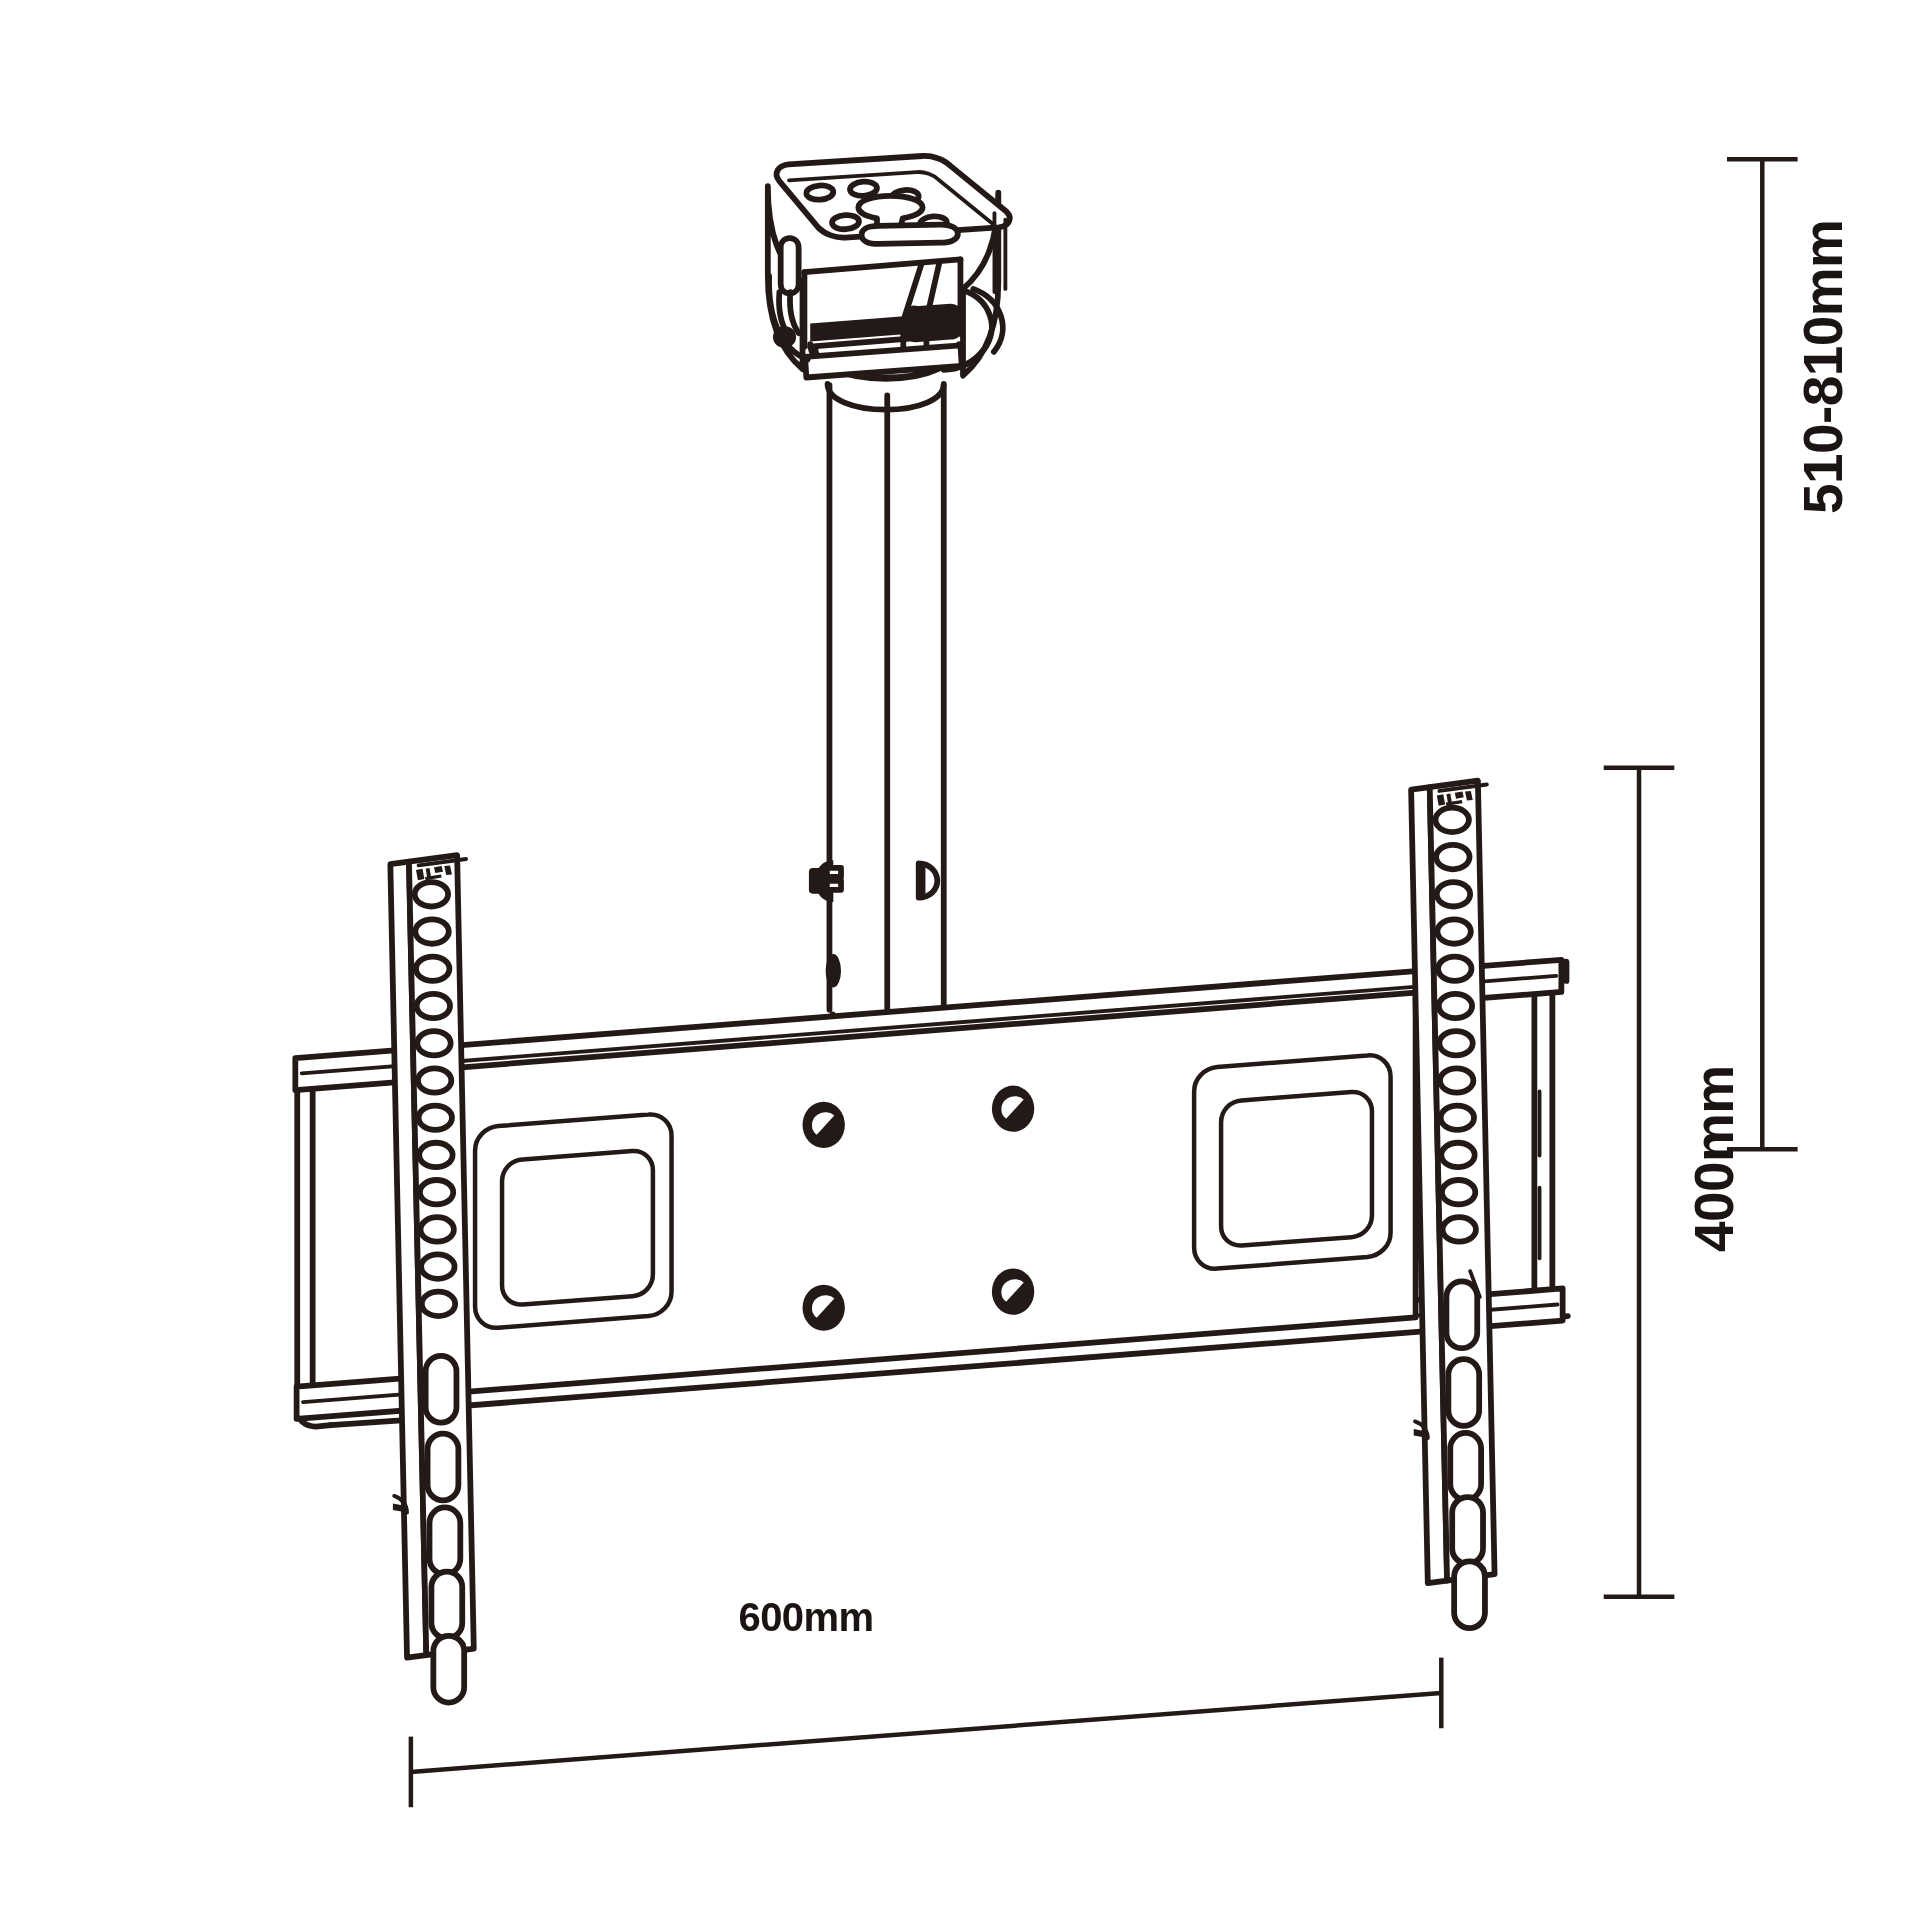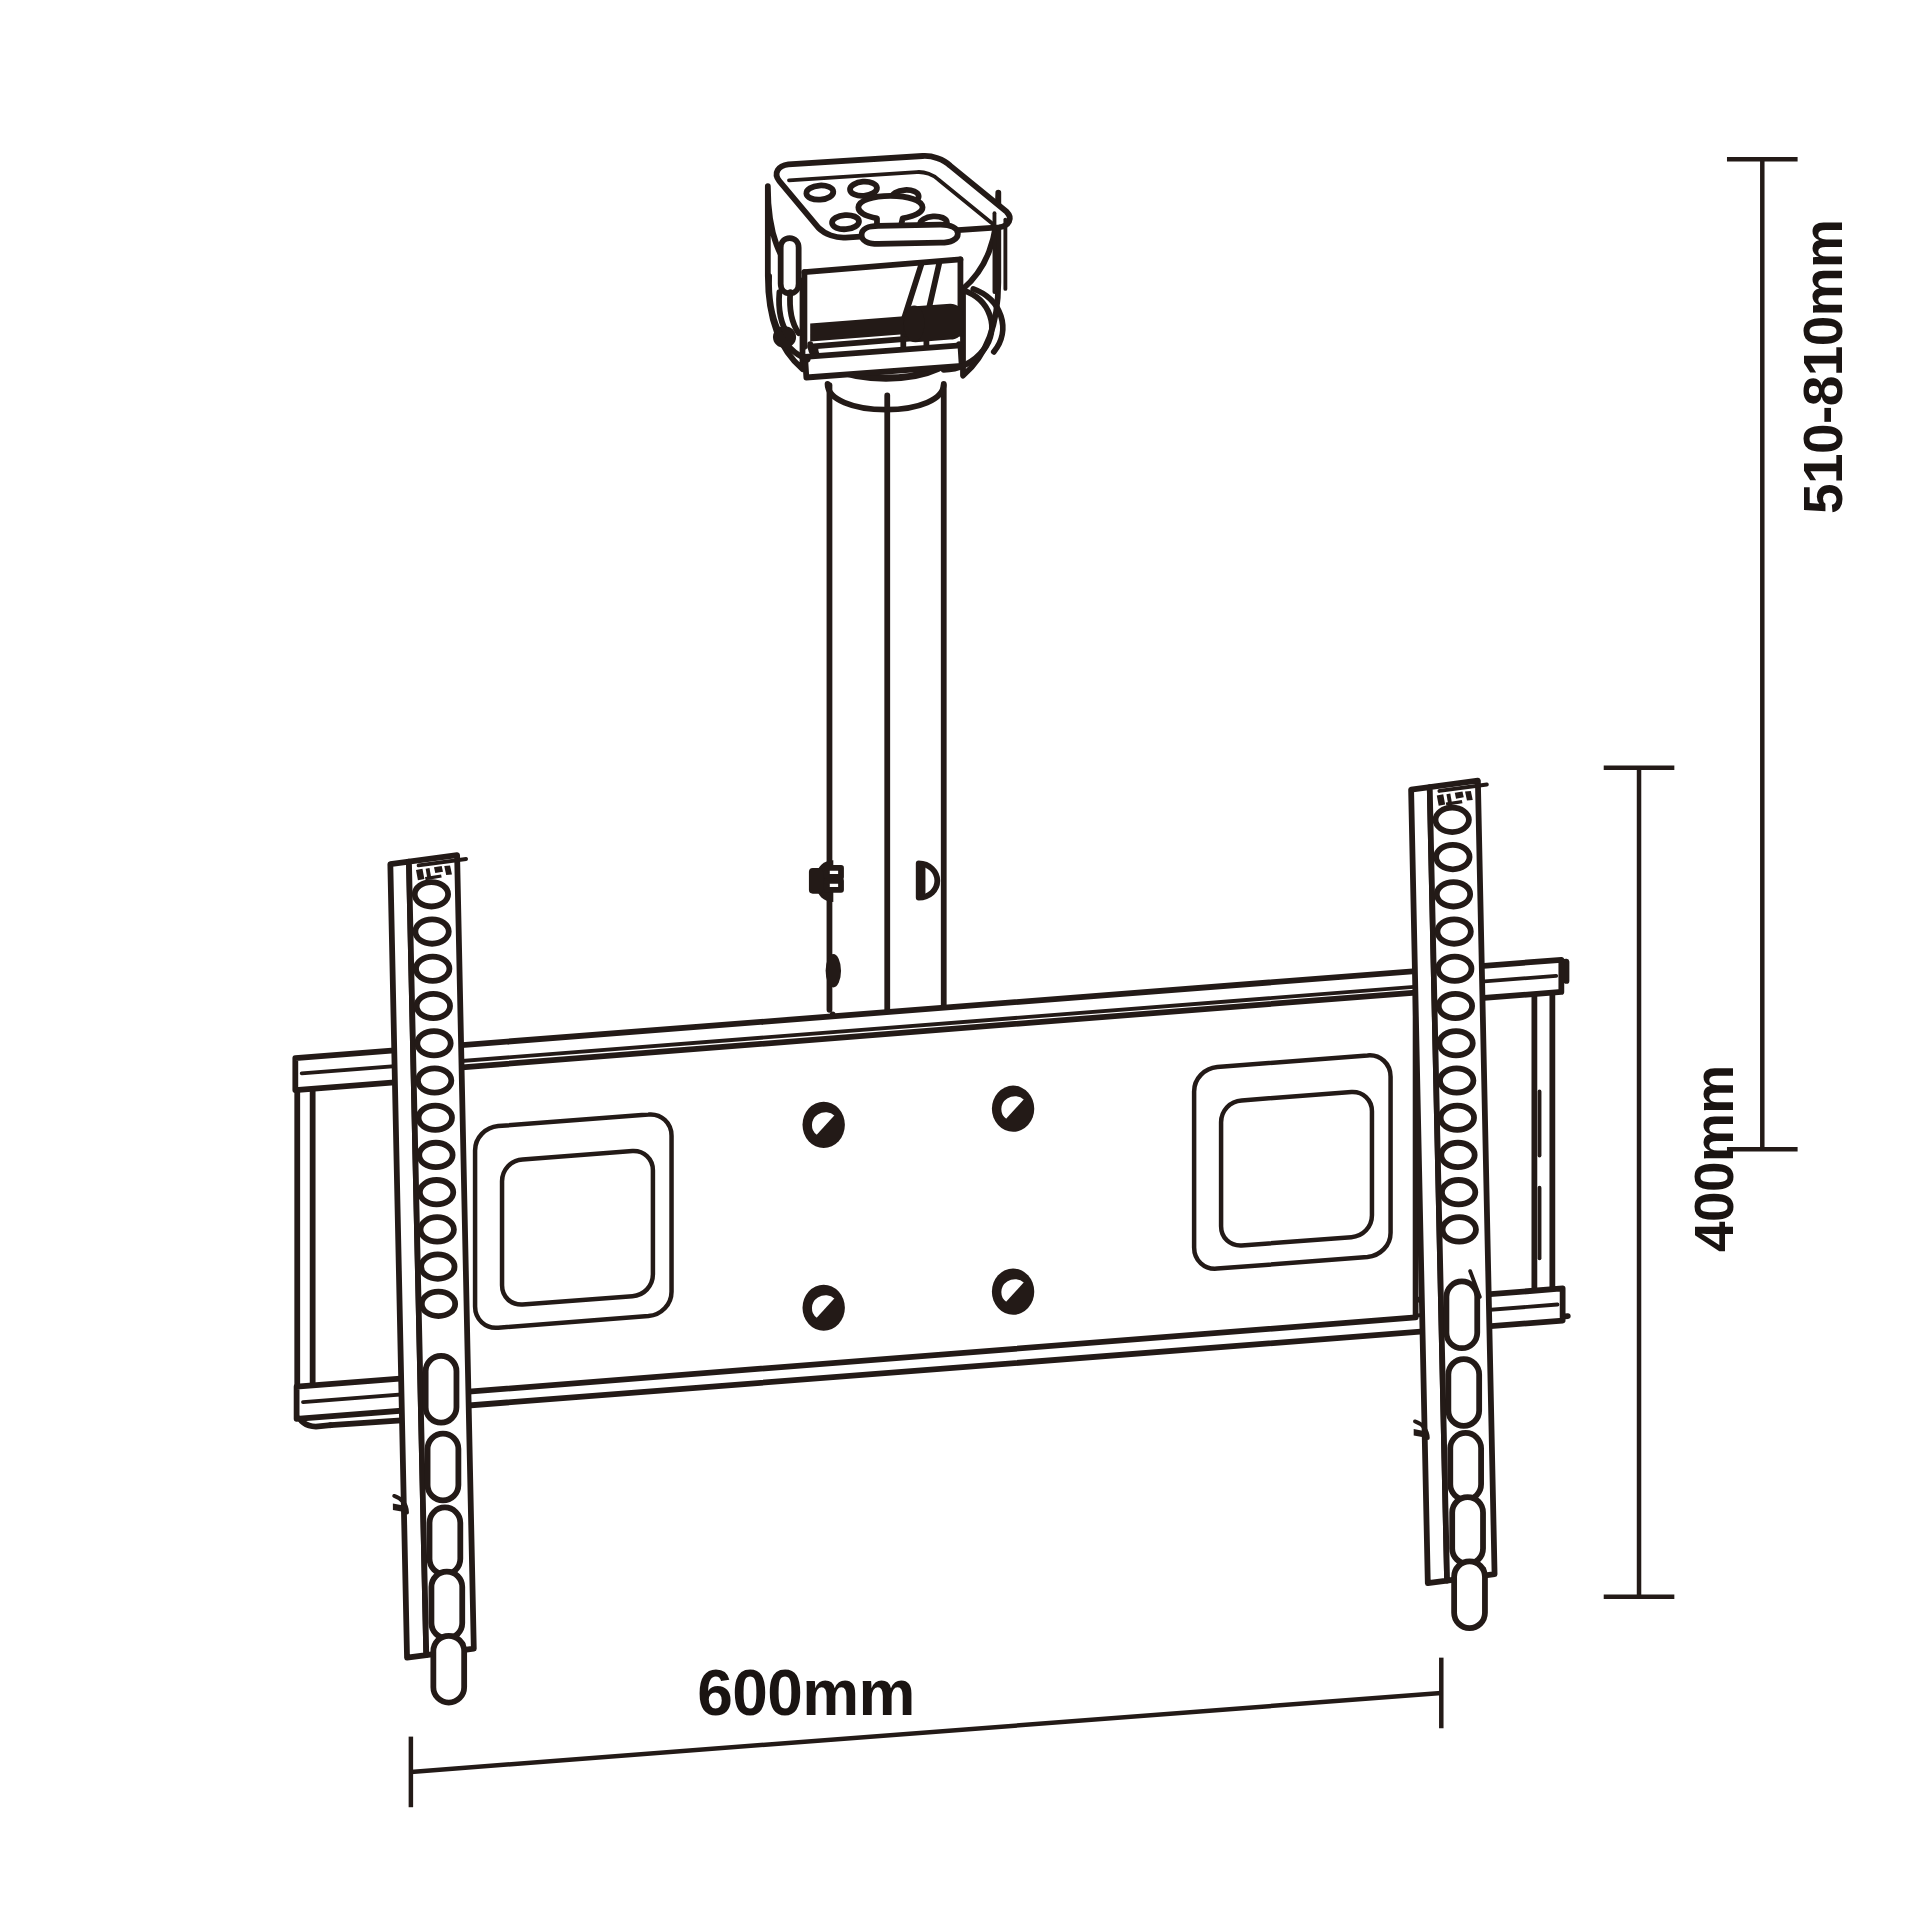--- a/index.html
+++ b/index.html
@@ -43,22 +43,22 @@
   }
   #label-400 {
     left: 1682px;
     top: 1252px;
     font-size: 55px;
     transform: rotate(-90deg);
     transform-origin: 0 0;
   }
   #label-600 {
     left: 806px;
-    top: 1693px;
-    font-size: 64px;
+    top: 1617px;
+    font-size: 40px;
     transform: translate(-50%, -50%);
   }
 </style>
 </head>
 <body>
 
 <div id="stage">
 
   <svg id="drawing" viewBox="0 0 3000 3000" xmlns="http://www.w3.org/2000/svg">
 

